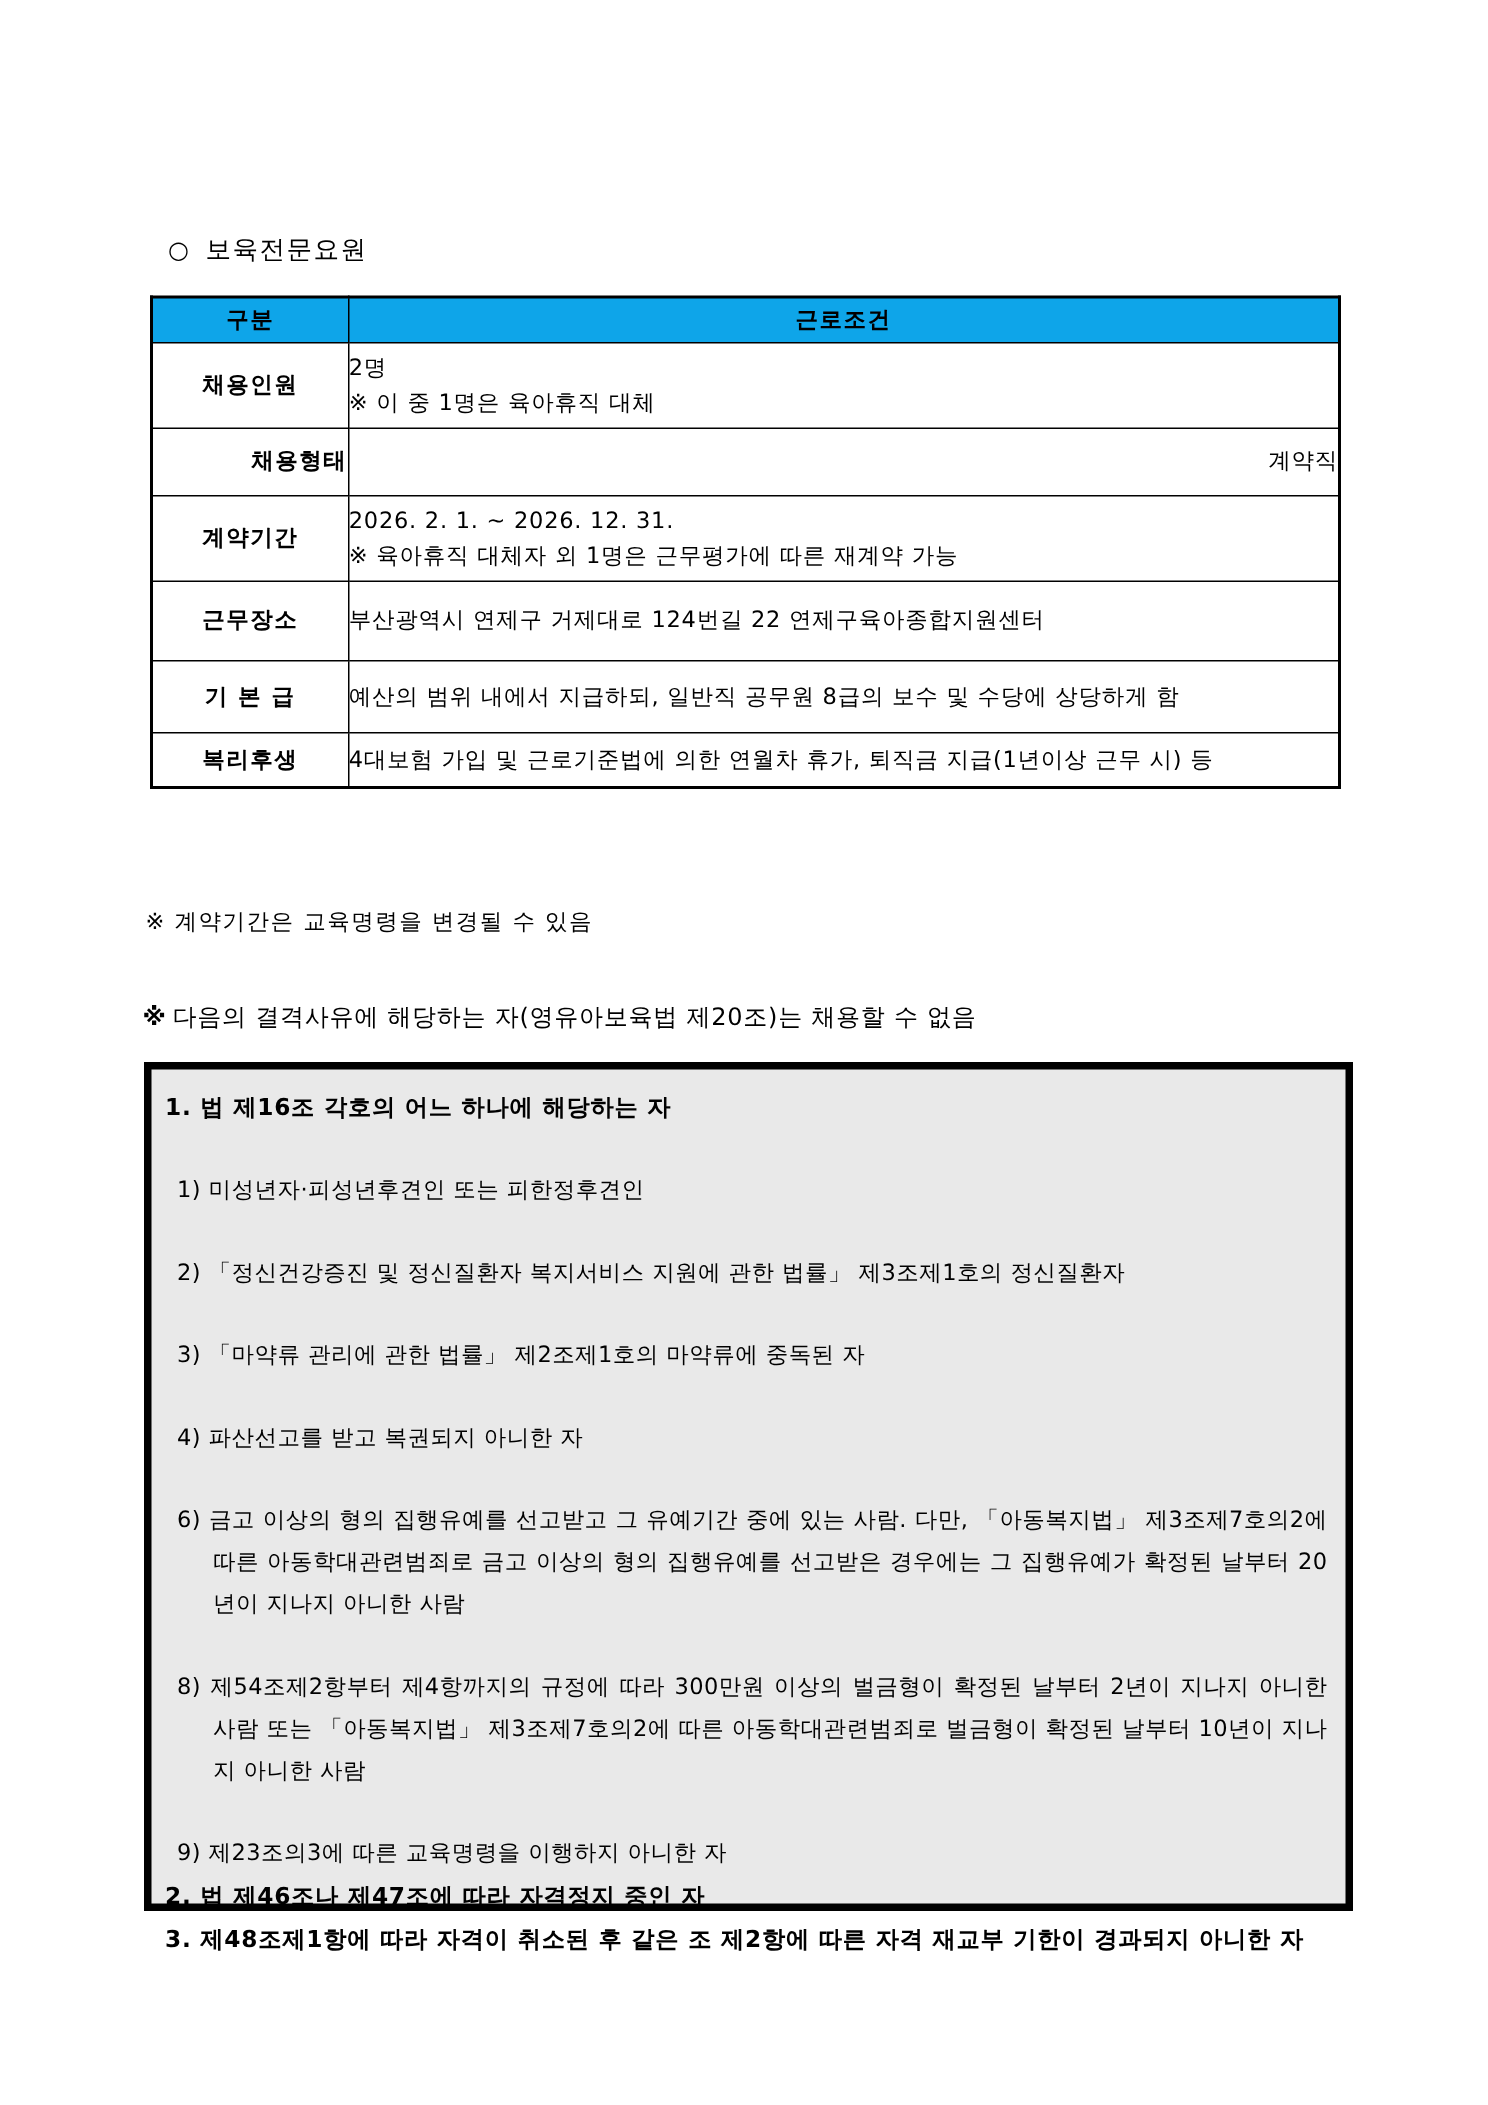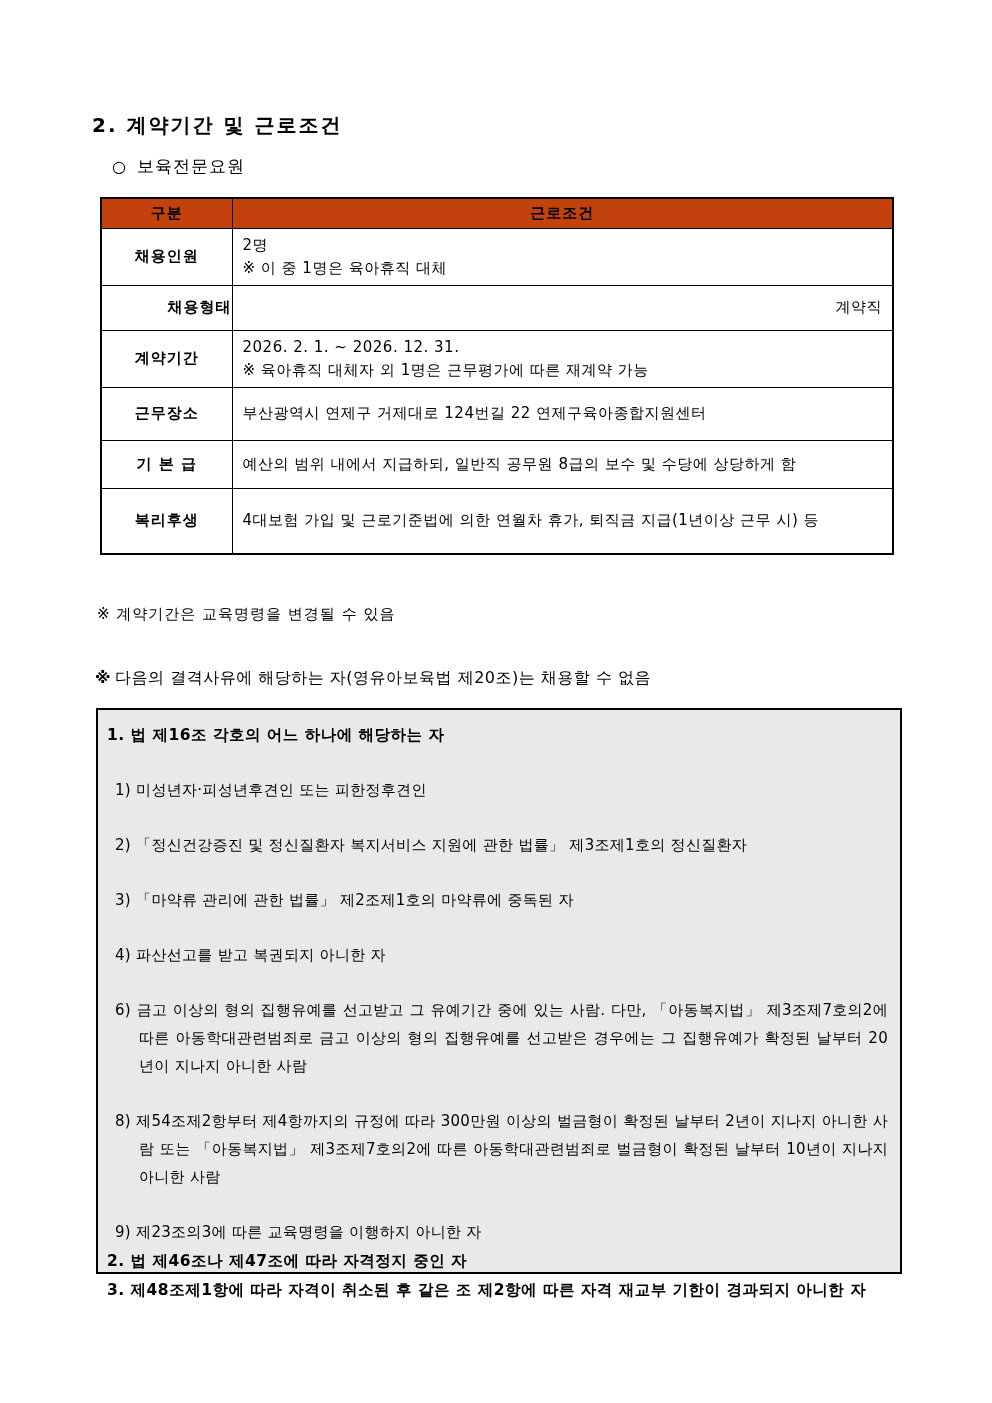--- a/index.html
+++ b/index.html
@@ -26,58 +26,58 @@
     position: absolute; left: 100px; top: 197px;
     width: 794px;
     border-collapse: collapse;
     border: 2px solid #000000;
     table-layout: fixed;
   }
   table.conditions th, table.conditions td {
     border: 1px solid #000000;
   }
   table.conditions th {
-    background: #c2410c;
+    background: #0ea5e9;
     font-size: 15px; font-weight: bold;
     height: 30px; text-align: center;
     letter-spacing: 1px;
   }
   th.col-label { width: 131px; }
   td.cell-label {
     text-align: center; font-weight: bold; font-size: 15px;
     letter-spacing: 1px; vertical-align: middle;
   }
   td.cell-value {
-    font-size: 15px; padding: 5px 10px; vertical-align: middle;
+    font-size: 15px; padding: 5px 0; vertical-align: middle;
     letter-spacing: 0.5px;
   }
   td.cell-value .line { line-height: 23px; }
   tr.r0 td { height: 52px; }
   tr.r1 td { height: 45px; text-align: right; }
   tr.r2 td { height: 53px; }
   tr.r3 td { height: 49px; }
   tr.r4 td { height: 53px; }
   tr.r5 td { height: 48px; }
-  tr.r6 td { height: 66px; }
+  tr.r6 td { height: 37px; }
 
   .note1 {
     position: absolute; left: 97px; top: 605px;
     font-size: 15px; letter-spacing: 1px;
   }
   .note2 {
     position: absolute; left: 95px; top: 668px;
     font-size: 16px; letter-spacing: 0.5px;
   }
   .note2 .note-marker { font-weight: bold; margin-right: 4px; }
 
   .disq-box {
     position: absolute; left: 96px; top: 708px;
     width: 806px; height: 566px;
     background: #e9e9e9;
-    border: 2px solid #000000;
+    border: 5px solid #000000;
     padding: 10px 10px 0 7px;
   }
   .bi-heading {
     font-size: 15.5px; font-weight: bold; line-height: 28px;
     padding-left: 24px; text-indent: -22px;
     letter-spacing: 0.5px;
     margin-top: 1px;
   }
   .bi-sub {
     font-size: 15px; line-height: 28px;
@@ -85,21 +85,20 @@
     text-align: justify; padding-right: 2px;
     letter-spacing: 0.3px;
     margin-top: 27px;
   }
 </style>
 </head>
 <body>
 
 <div class="doc">
 
-  <div class="title">2. 계약기간 및 근로조건</div>
 
   <div class="subtitle">
     <span class="marker">○</span><span>보육전문요원</span>
   </div>
 
   <table class="conditions">
     <thead>
       <tr>
         <th class="col-label">구분</th>
         <th>근로조건</th>

